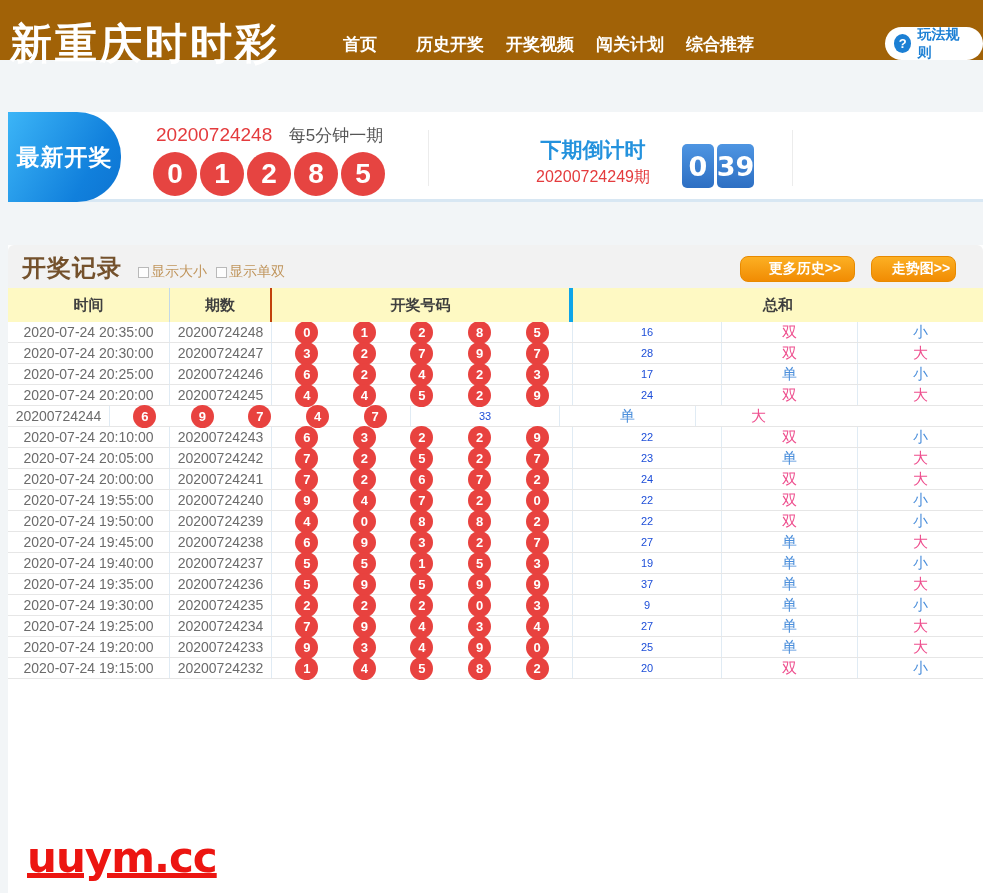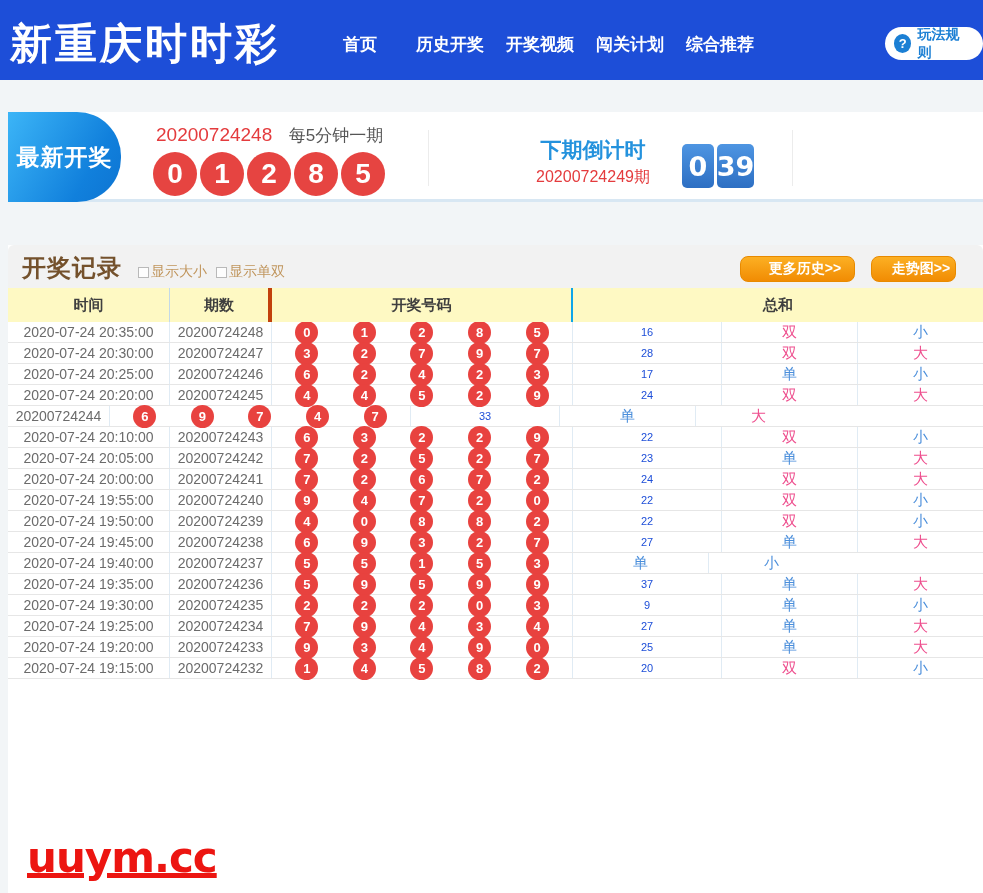--- a/index.html
+++ b/index.html
@@ -5,22 +5,22 @@
   * { margin:0; padding:0; box-sizing:border-box; }
   html,body { width:983px; height:893px; overflow:hidden; }
   body {
     position:relative;
     background:#f2f5f7;
     font-family:"Liberation Sans", sans-serif;
   }
 
   
   .top-header {
-    position:absolute; left:0; top:0; width:983px; height:80px;
-    background:#1d4ed8;
+    position:absolute; left:0; top:0; width:983px; height:60px;
+    background:#a16207;
   }
   .site-title {
     position:absolute; left:10px; top:16px;
     color:#ffffff; font-size:42px; font-weight:800; letter-spacing:3px;
   }
   .main-nav {
     position:absolute; left:315px; top:0; height:88px;
     display:flex; align-items:center;
   }
   .main-nav a {
@@ -106,22 +106,22 @@
   }
   .btn-more { left:732px; width:115px; }
   .btn-trend { left:863px; width:85px; }
 
   .thead {
     display:flex; height:34px; background:#fef9c3;
     align-items:center; font-size:15px; font-weight:bold; color:#3f3f3f;
   }
   .thead > div { height:100%; display:flex; align-items:center; justify-content:center; }
   .th-time { width:162px; border-right:1px solid #c3d9e8; }
-  .th-period { width:102px; border-right:4px solid #c2410c; }
-  .th-numbers { width:301px; border-right:2px solid #0ea5e9; }
+  .th-period { width:102px; border-right:2px solid #c2410c; }
+  .th-numbers { width:301px; border-right:4px solid #0ea5e9; }
   .th-sum { width:410px; }
 
   .tbody { height:571px; overflow:hidden; }
   .row {
     display:flex; height:21px; align-items:center;
     border-bottom:1px solid #e6e6e6; background:#fff;
   }
   .row > div {
     height:100%; display:flex; align-items:center; justify-content:center;
     border-right:1px solid #e0ebf4;
@@ -371,20 +371,21 @@
       <div class="row">
         <div class="cell-time">2020-07-24 19:40:00</div>
         <div class="cell-period">20200724237</div>
         <div class="cell-numbers">
           <div class="small-ball">5</div>
           <div class="small-ball">5</div>
           <div class="small-ball">1</div>
           <div class="small-ball">5</div>
           <div class="small-ball">3</div>
         </div>
+        <div class="cell-sum">19</div>
         <div class="cell-oe blue">单</div>
         <div class="cell-bs blue">小</div>
       </div>
       <div class="row">
         <div class="cell-time">2020-07-24 19:35:00</div>
         <div class="cell-period">20200724236</div>
         <div class="cell-numbers">
           <div class="small-ball">5</div>
           <div class="small-ball">9</div>
           <div class="small-ball">5</div>

